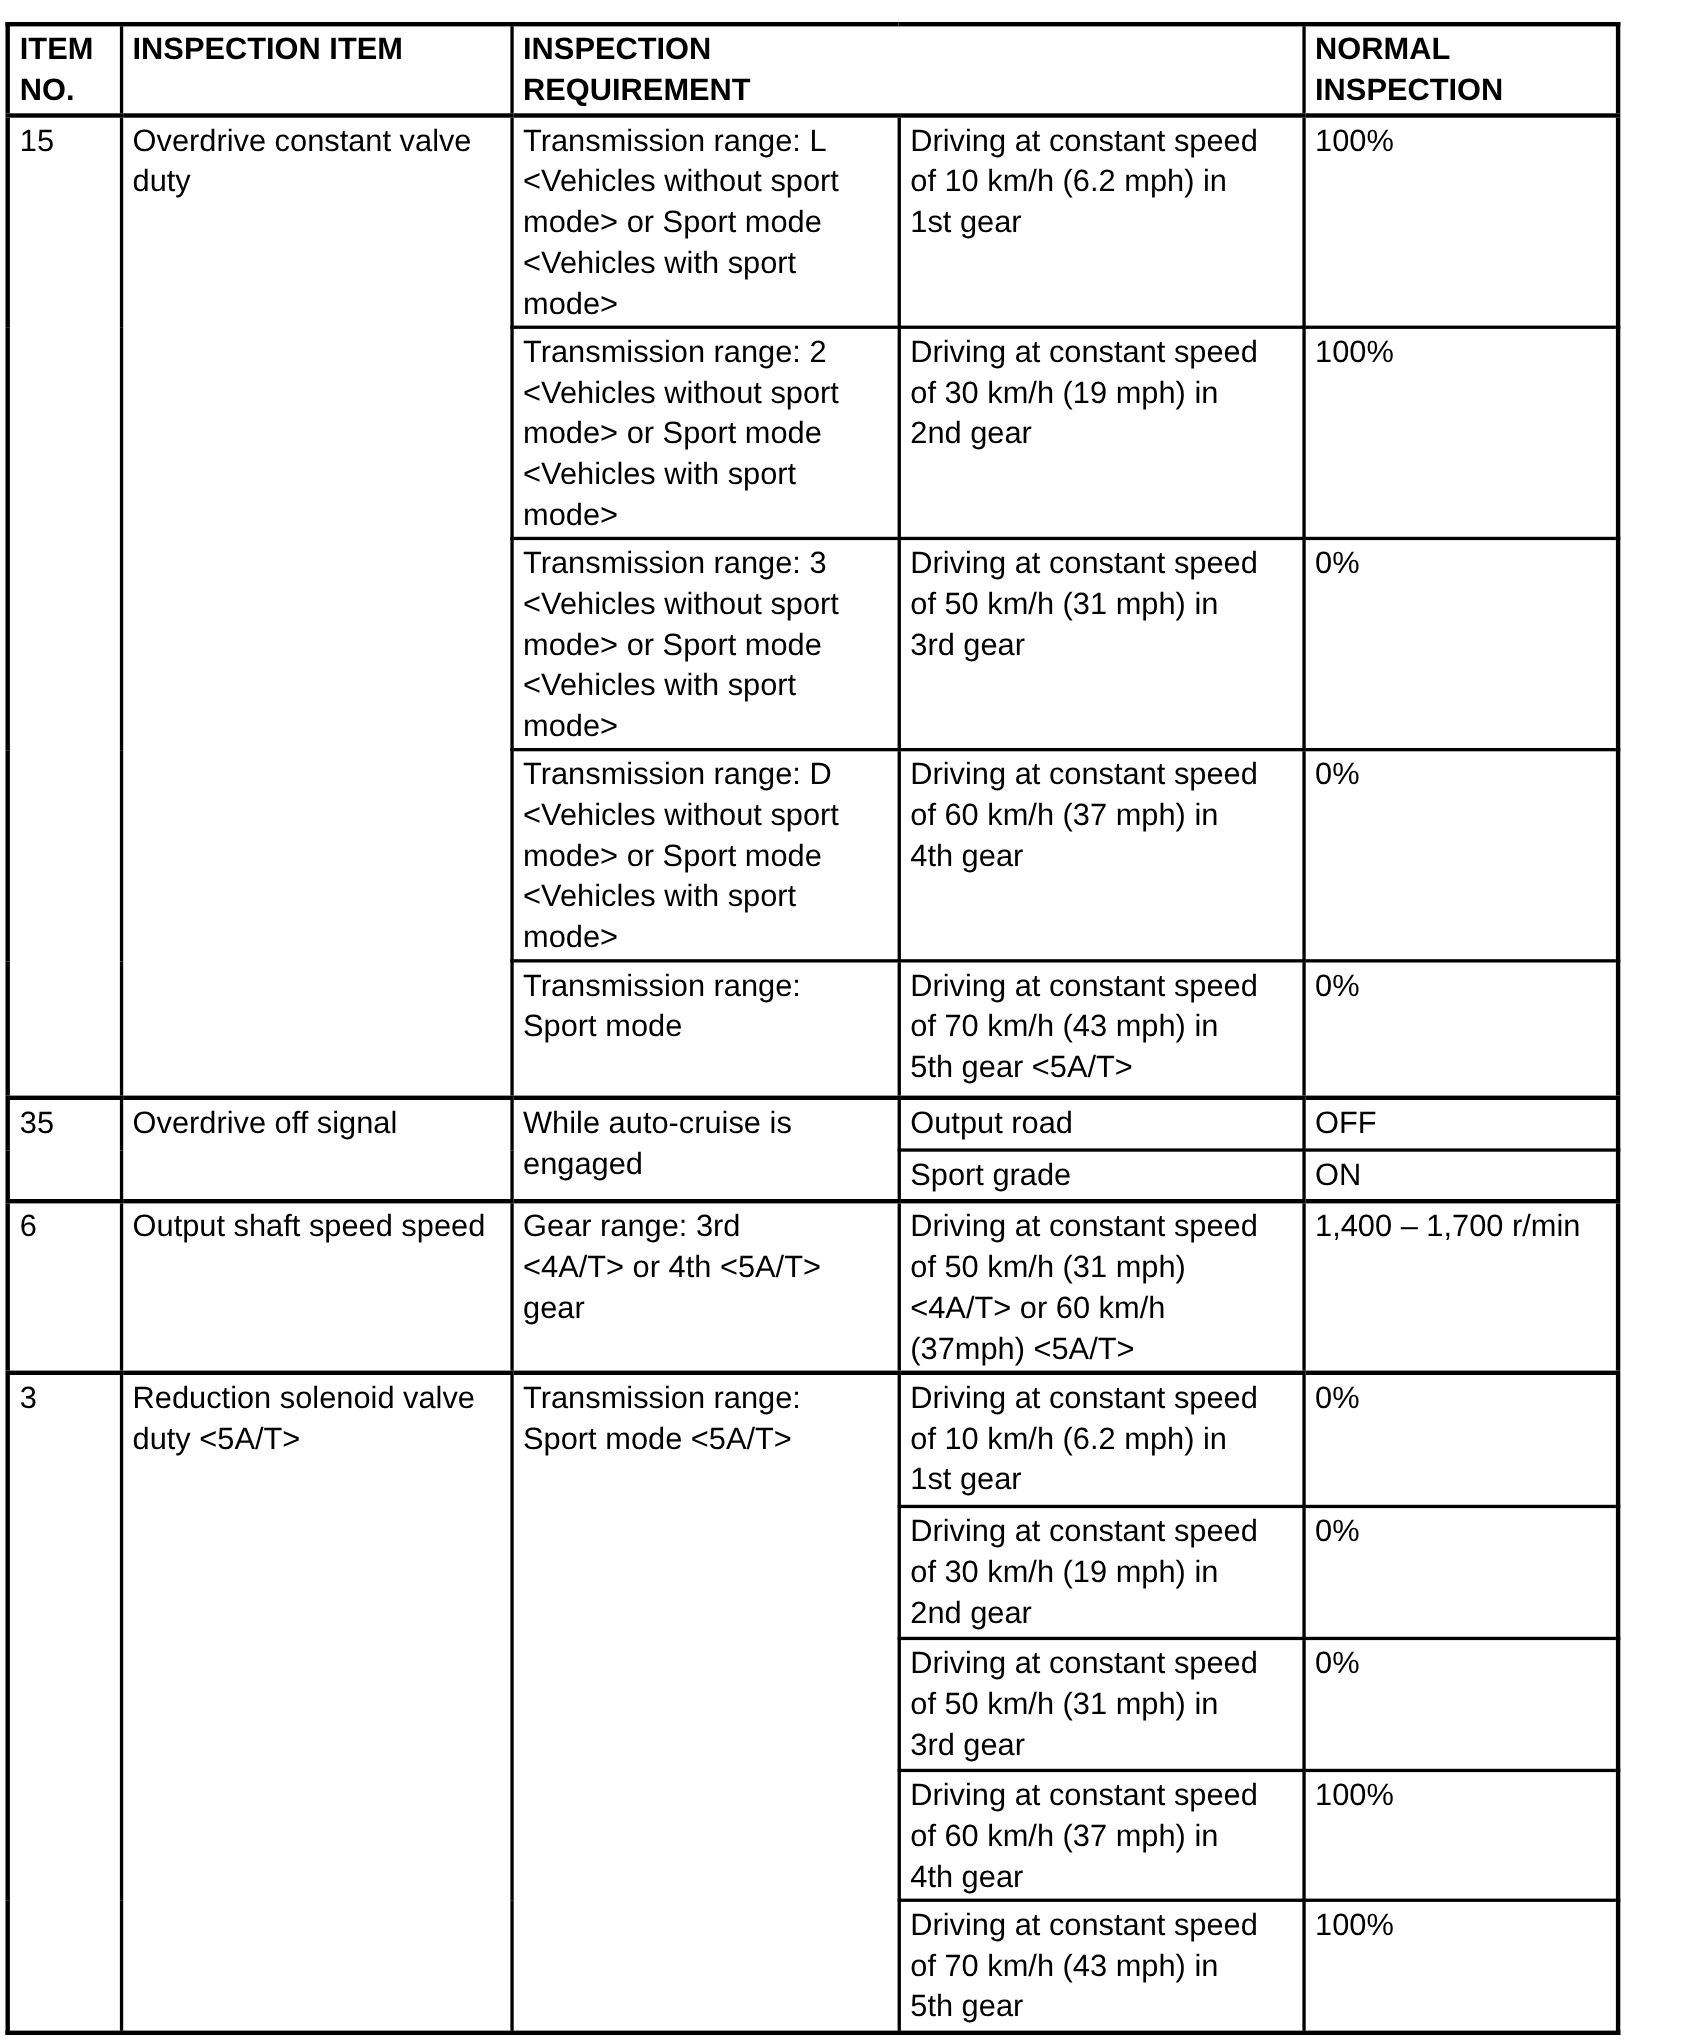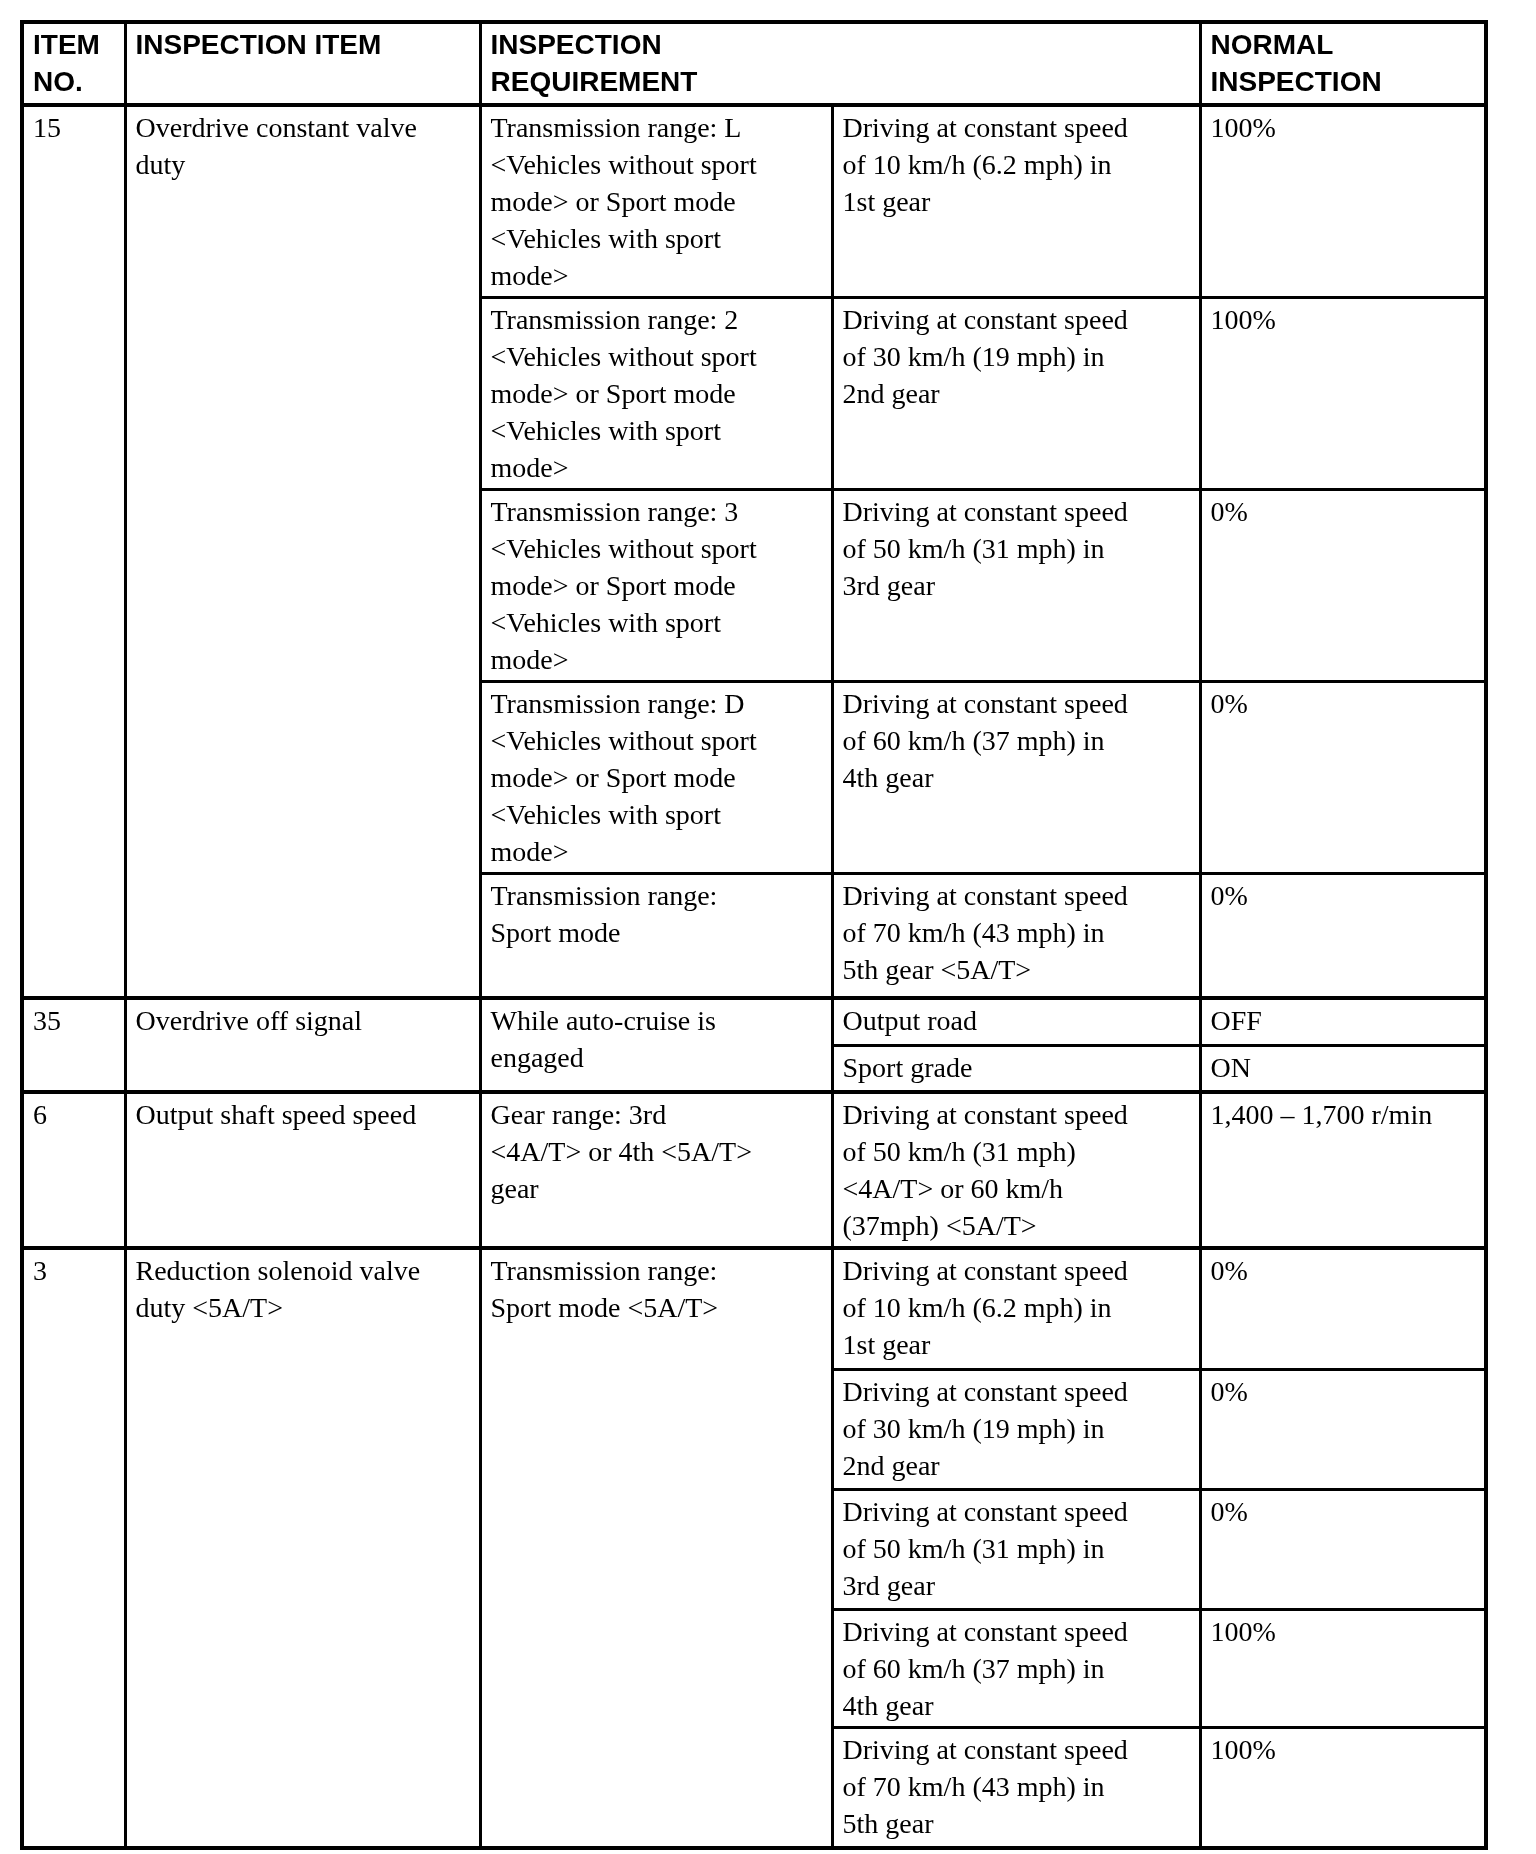--- a/index.html
+++ b/index.html
@@ -7,37 +7,37 @@
     padding: 0;
     background: #ffffff;
     width: 1536px;
     height: 1854px;
     font-family: "Liberation Sans", sans-serif;
   }
   table.spec {
     border-collapse: collapse;
     table-layout: fixed;
     width: 1464px;
-    margin: 20px 0 0 20px;
+    margin: 20px 0 0 5px;
     border: 4px solid #000;
   }
   table.spec th, table.spec td {
     border: 3px solid #000;
     vertical-align: top;
     text-align: left;
     padding: 2px 8px 2px 9px;
     font-size: 28px;
     line-height: 37px;
     color: #000;
     white-space: pre-line;
     overflow: hidden;
     word-wrap: break-word;
   }
   table.spec th { font-weight: bold; }
-  table.spec td { font-weight: normal; font-family: Liberation Serif, serif; }
+  table.spec td { font-weight: normal; }
   tr.major > td, tr.major > th { border-top-width: 4px; }
   
   .rh83  { height: 83px; }
   .rh190 { height: 190px; }
   .rh192 { height: 192px; }
   .rh124 { height: 124px; }
   .rh48  { height: 48px; }
   .rh46  { height: 46px; }
   .rh152 { height: 152px; }
   .rh122 { height: 122px; }

